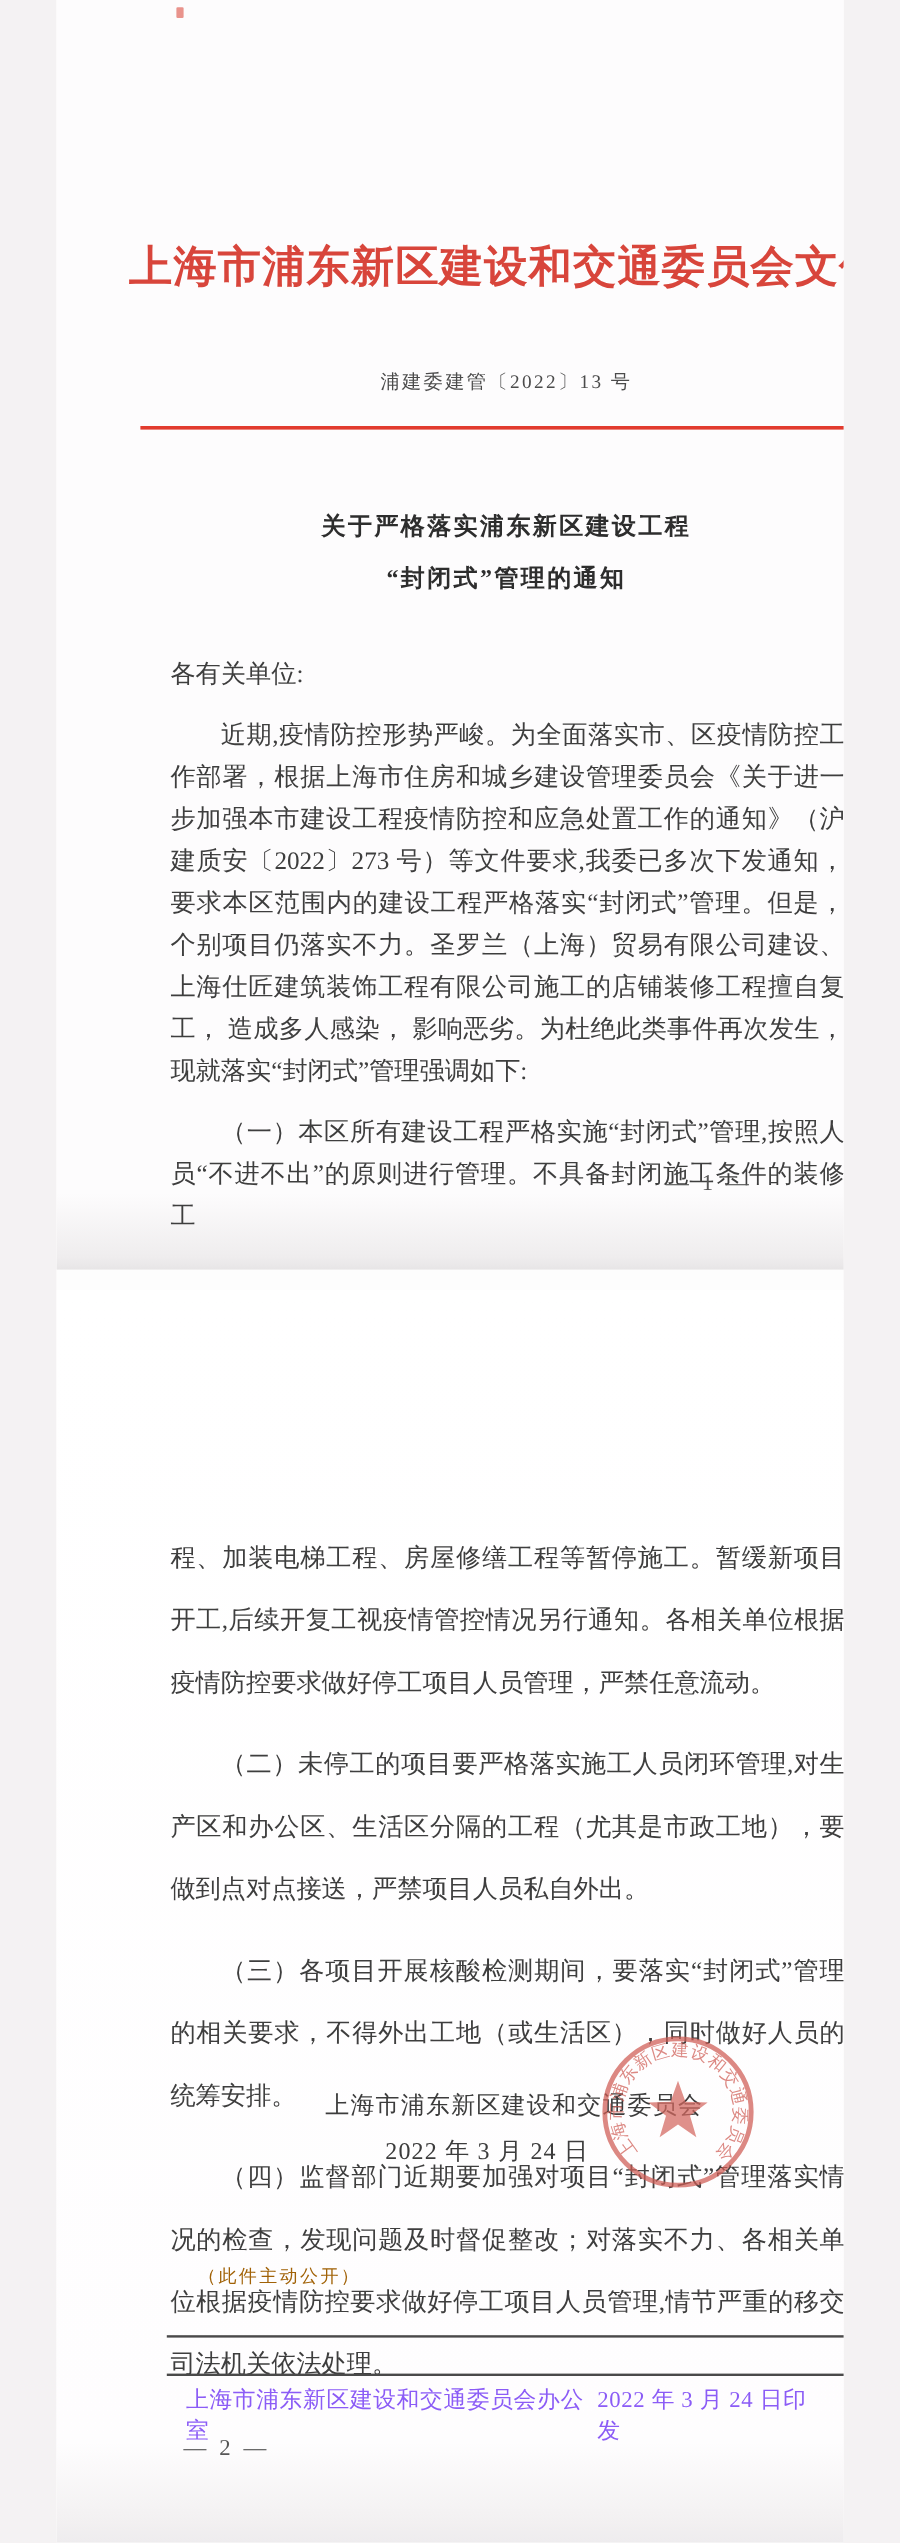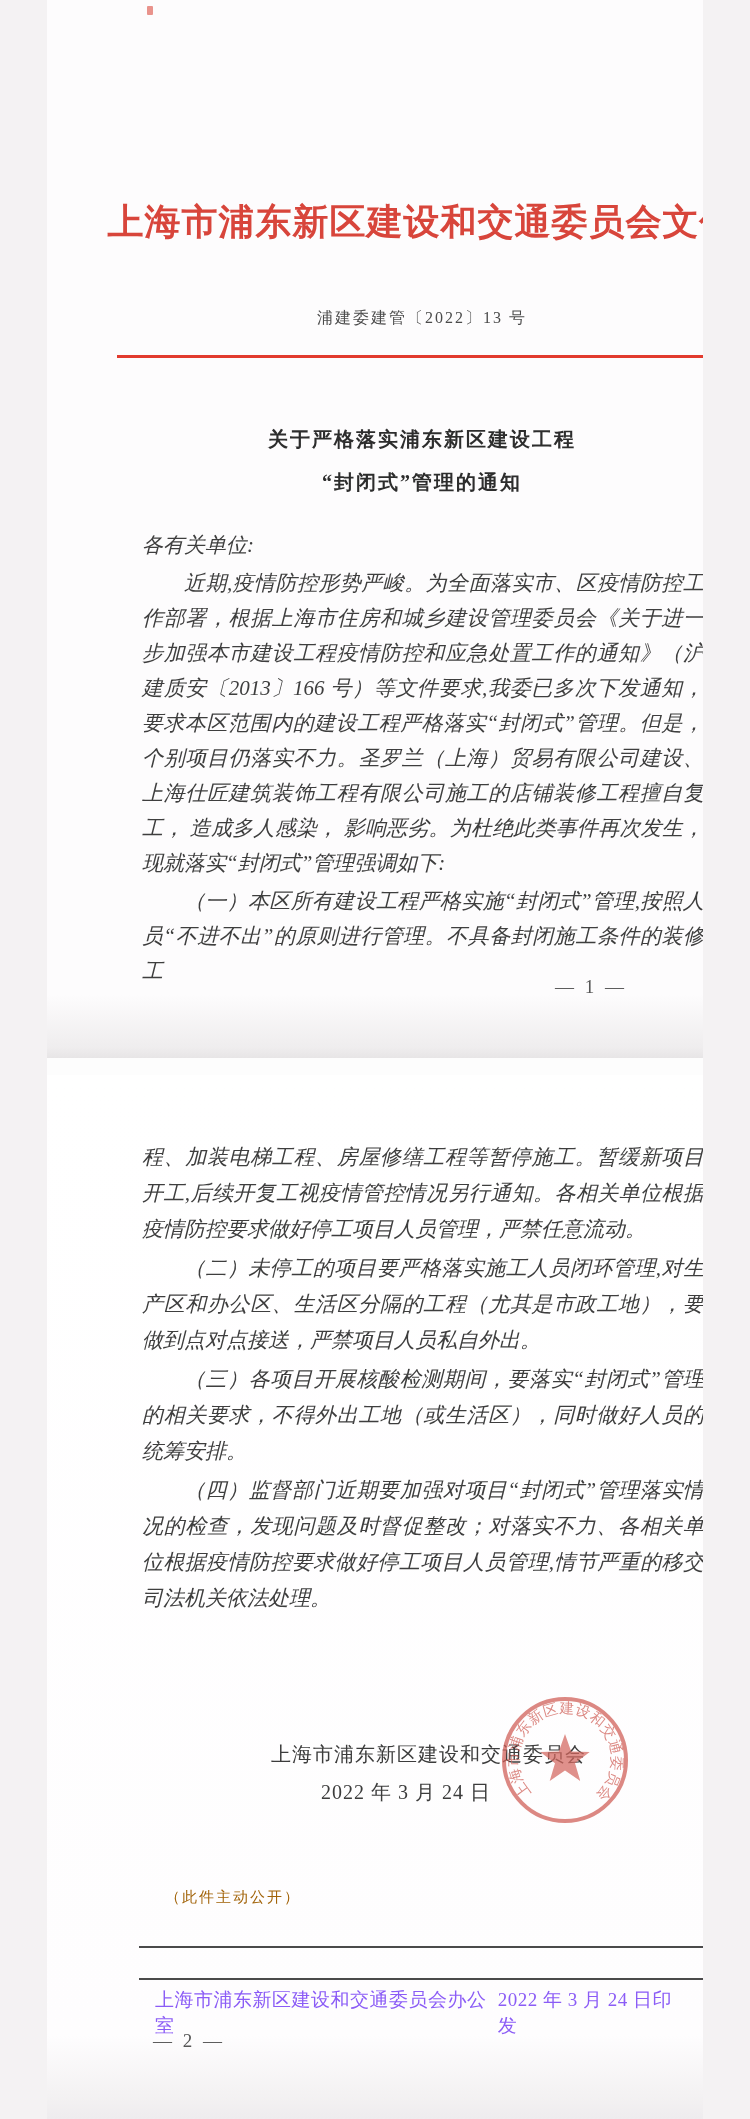--- a/index.html
+++ b/index.html
@@ -26,22 +26,22 @@
   .red-rule{position:absolute;top:355px;left:70px;width:611px;height:3px;background:#e23b2e;}
   .doc-title{
     position:absolute;top:418px;left:0;width:750px;text-align:center;
     font-size:20px;font-weight:700;color:#2d2d2d;line-height:43px;letter-spacing:2px;
   }
   .body-text{
     position:absolute;left:95px;width:562px;
     font-size:21px;color:#3e3e3e;text-align:justify;
   }
   .body-p1{top:528px;line-height:35px;}
-  .body-p2{top:1139px;line-height:36px;}
-  .body-text p{margin:0 0 3px 0;font-style:italic;}
+  .body-p2{top:1256px;line-height:52px;}
+  .body-text p{margin:16px 0 3px 0;}
   .indent{text-indent:2em;}
   .page-marker{position:absolute;font-size:19px;color:#565656;letter-spacing:3px;}
   .marker-1{top:976px;left:508px;}
   .marker-2{top:2030px;left:106px;}
   .sign-line{position:absolute;font-size:20px;color:#3c3c3c;letter-spacing:1px;}
   .signer{top:1741px;right:117px;}
   .sign-date{top:1779px;right:212px;}
   .seal{position:absolute;top:1685px;left:443px;width:150px;height:150px;opacity:.72;filter:blur(.3px);}
   .public-note{position:absolute;top:1888px;left:118px;font-size:15px;color:#a16207;letter-spacing:2px;}
   .footer-rule{position:absolute;left:92px;width:568px;height:2px;background:#4a4a4a;}
@@ -70,21 +70,21 @@
 
     <div class="red-rule"></div>
 
     <div class="doc-title">
       <div>关于严格落实浦东新区建设工程</div>
       <div>“封闭式”管理的通知</div>
     </div>
 
     <div class="body-text body-p1">
       <p>各有关单位:</p>
-      <p class="indent">近期,疫情防控形势严峻。为全面落实市、区疫情防控工作部署，根据上海市住房和城乡建设管理委员会《关于进一步加强本市建设工程疫情防控和应急处置工作的通知》（沪建质安〔2013〕166 号）等文件要求,我委已多次下发通知， 要求本区范围内的建设工程严格落实“封闭式”管理。但是， 个别项目仍落实不力。圣罗兰（上海）贸易有限公司建设、上海仕匠建筑装饰工程有限公司施工的店铺装修工程擅自复工， 造成多人感染， 影响恶劣。为杜绝此类事件再次发生， 现就落实“封闭式”管理强调如下:</p>
+      <p class="indent">近期,疫情防控形势严峻。为全面落实市、区疫情防控工作部署，根据上海市住房和城乡建设管理委员会《关于进一步加强本市建设工程疫情防控和应急处置工作的通知》（沪建质安〔2022〕273 号）等文件要求,我委已多次下发通知， 要求本区范围内的建设工程严格落实“封闭式”管理。但是， 个别项目仍落实不力。圣罗兰（上海）贸易有限公司建设、上海仕匠建筑装饰工程有限公司施工的店铺装修工程擅自复工， 造成多人感染， 影响恶劣。为杜绝此类事件再次发生， 现就落实“封闭式”管理强调如下:</p>
       <p class="indent">（一）本区所有建设工程严格实施“封闭式”管理,按照人员“不进不出”的原则进行管理。不具备封闭施工条件的装修工</p>
     </div>
 
     <div class="page-marker marker-1">— 1 —</div>
   </div>
 
   <div class="page page2"></div>
 
   <div class="body-text body-p2">
     <p>程、加装电梯工程、房屋修缮工程等暂停施工。暂缓新项目开工,后续开复工视疫情管控情况另行通知。各相关单位根据疫情防控要求做好停工项目人员管理，严禁任意流动。</p>

